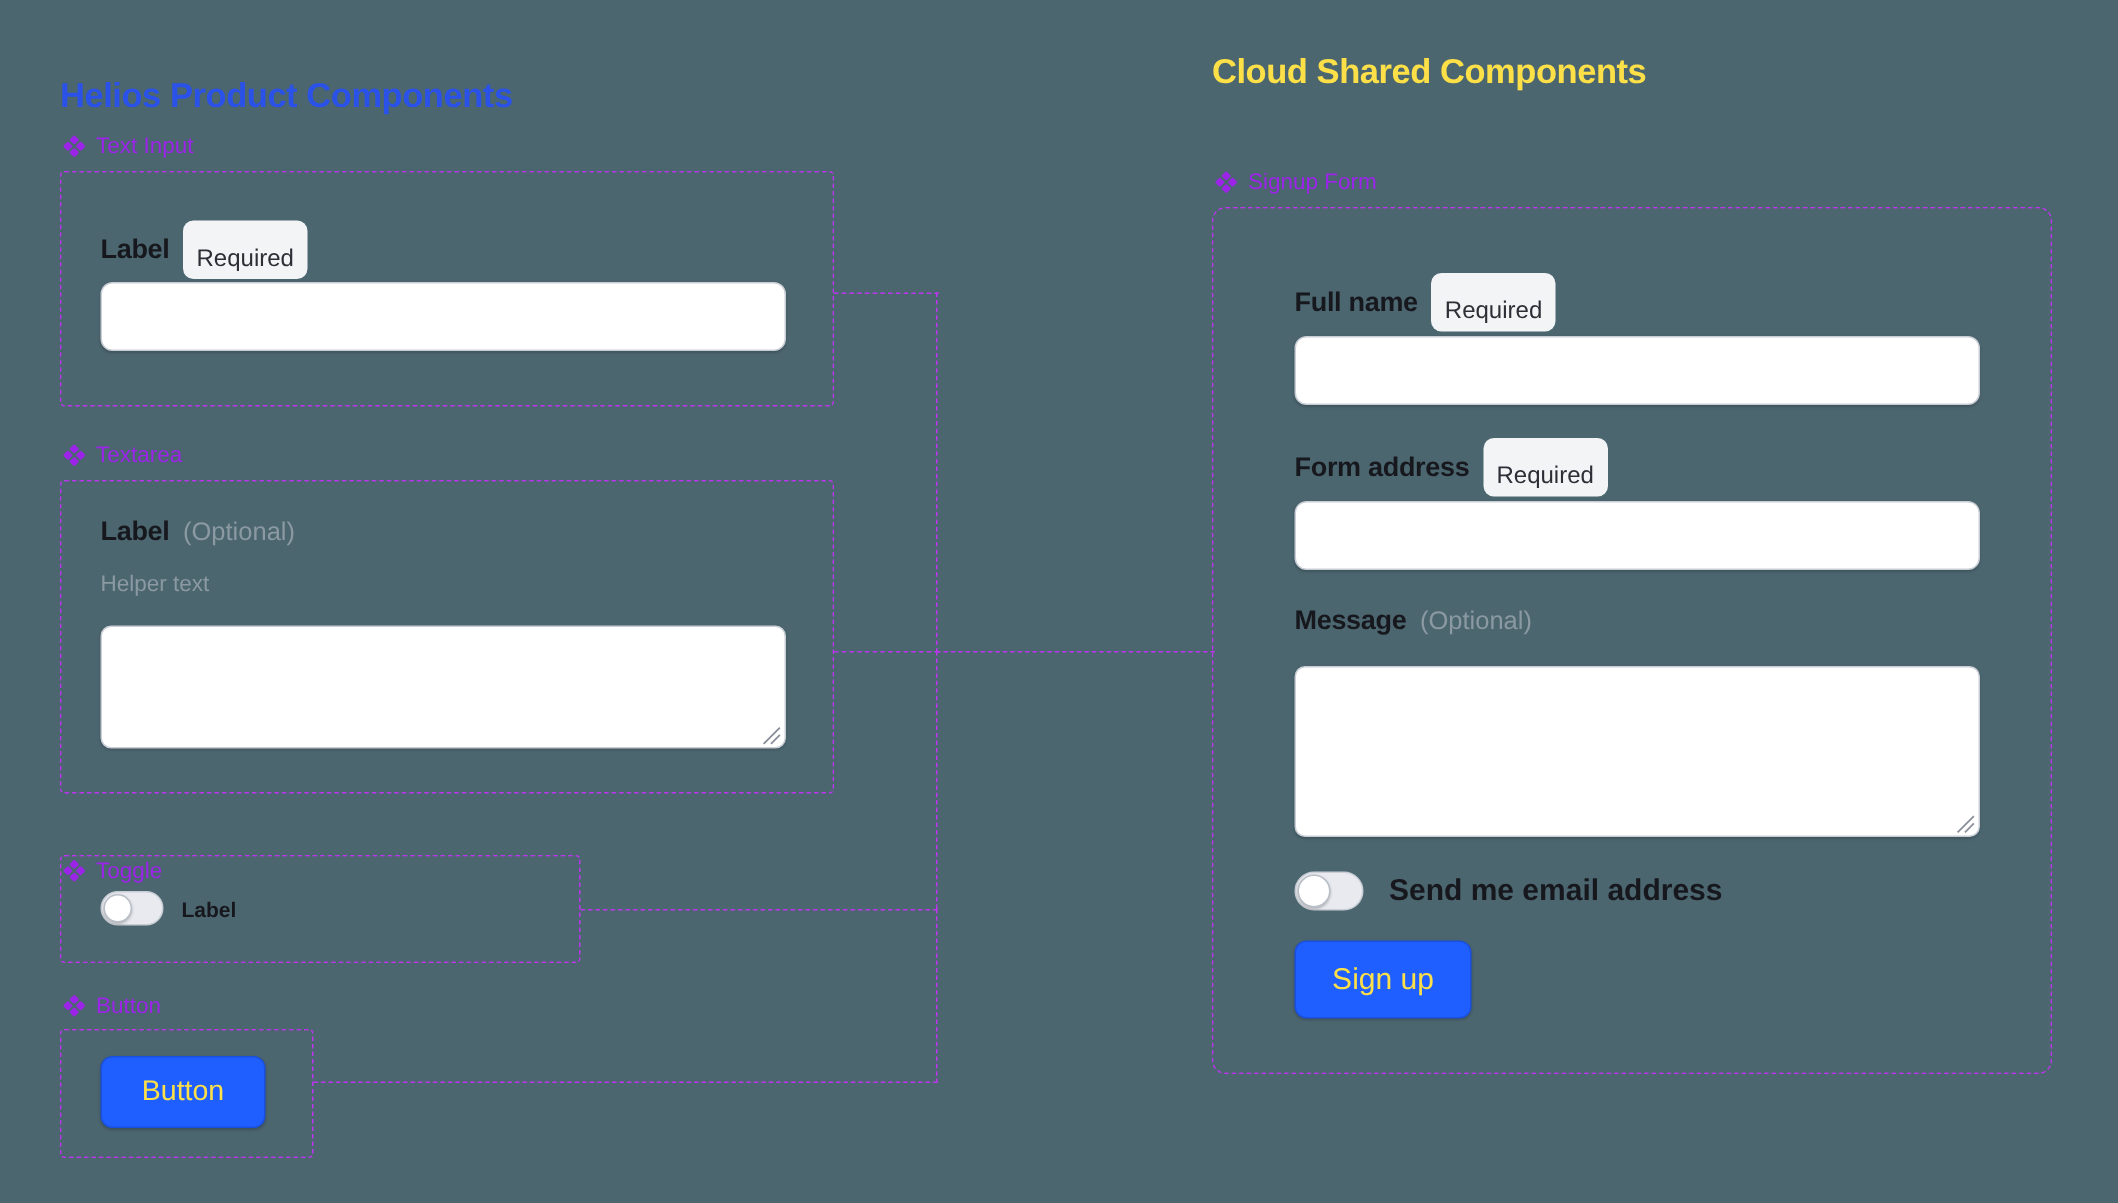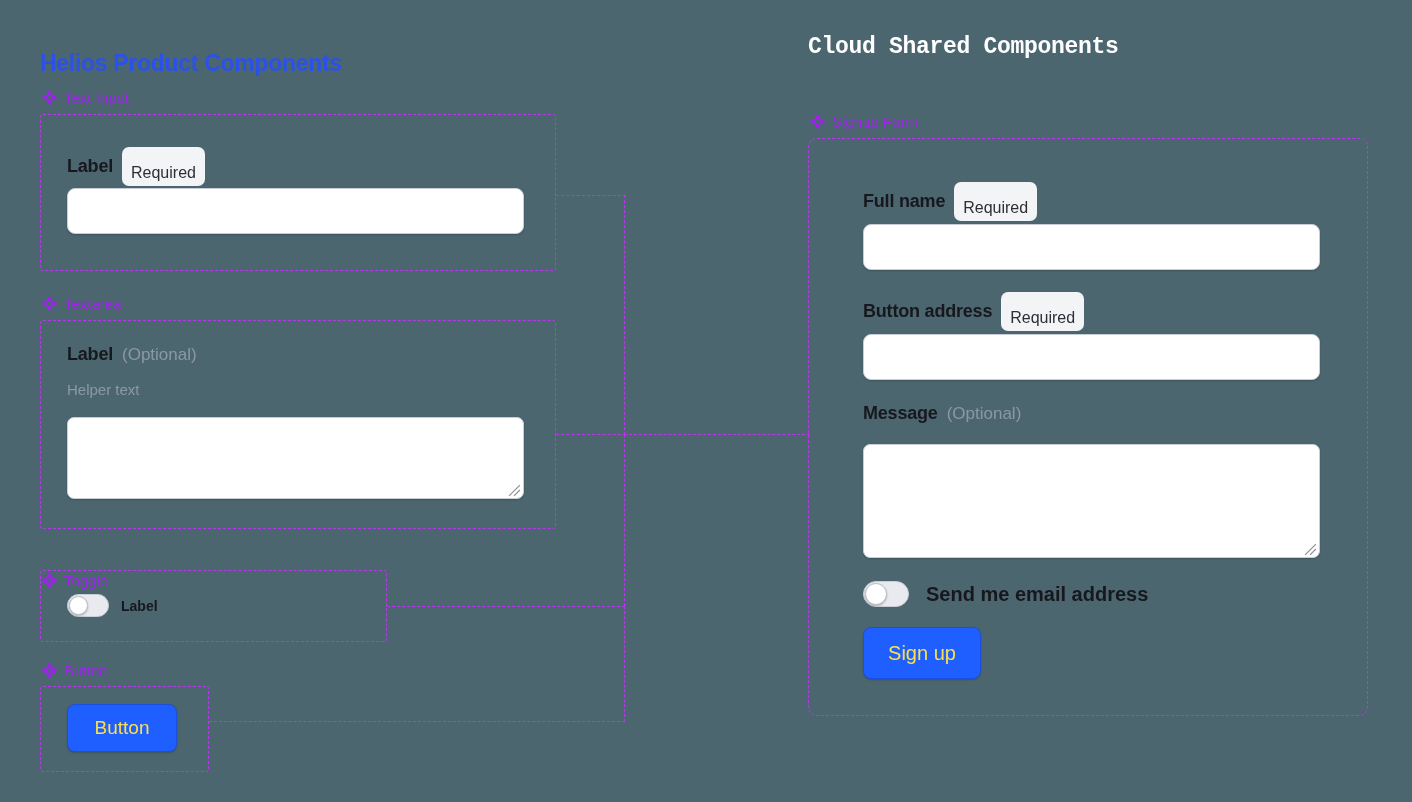--- a/index.html
+++ b/index.html
@@ -19,21 +19,21 @@
 
   
   .panel-title {
     position: absolute;
     font-size: 23px;
     font-weight: 700;
     letter-spacing: -0.3px;
     white-space: nowrap;
   }
   #left-panel-title  { left: 40px;  top: 50px; color: #2a52e8; }
-  #right-panel-title { left: 808px; top: 34px; color: #ffffff; font-family: Liberation Mono, monospace; }
+  #right-panel-title { left: 808px; top: 34px; color: #fde047; }
 
   
   .section-label {
     position: absolute;
     display: flex;
     align-items: center;
     gap: 7px;
     font-size: 15px;
     font-weight: 400;
     color: #9b24e8;
@@ -296,21 +296,21 @@
 
   <div class="comp-box rounded" style="left:808px; top:138px; width:560px; height:578px;"></div>
 
   <div class="field-label-row" style="left:863px; top:182px;align-items:center;">
     <span class="field-label">Full name</span>
     <span class="badge-required">Required</span>
   </div>
   <input class="text-input" type="text" style="left: 863px; top: 224px; width: 457px; height: 46px; padding: 0px 12px; font-size: 15px; font-family: &quot;Liberation Sans&quot;, sans-serif;" placeholder="">
 
   <div class="field-label-row" style="left:863px; top:292px;">
-    <span class="field-label">Button address</span>
+    <span class="field-label">Form address</span>
     <span class="badge-required">Required</span>
   </div>
   <input class="text-input" type="text" style="left: 863px; top: 334px; width: 457px; height: 46px; padding: 0px 12px; font-size: 15px; font-family: &quot;Liberation Sans&quot;, sans-serif;" placeholder="">
 
   <div class="field-label-row" style="left:863px; top:403px;">
     <span class="field-label">Message</span>
     <span class="optional-tag">(Optional)</span>
   </div>
 
   <div style="position:absolute; left:863px; top:444px; width:457px; height:114px;">

